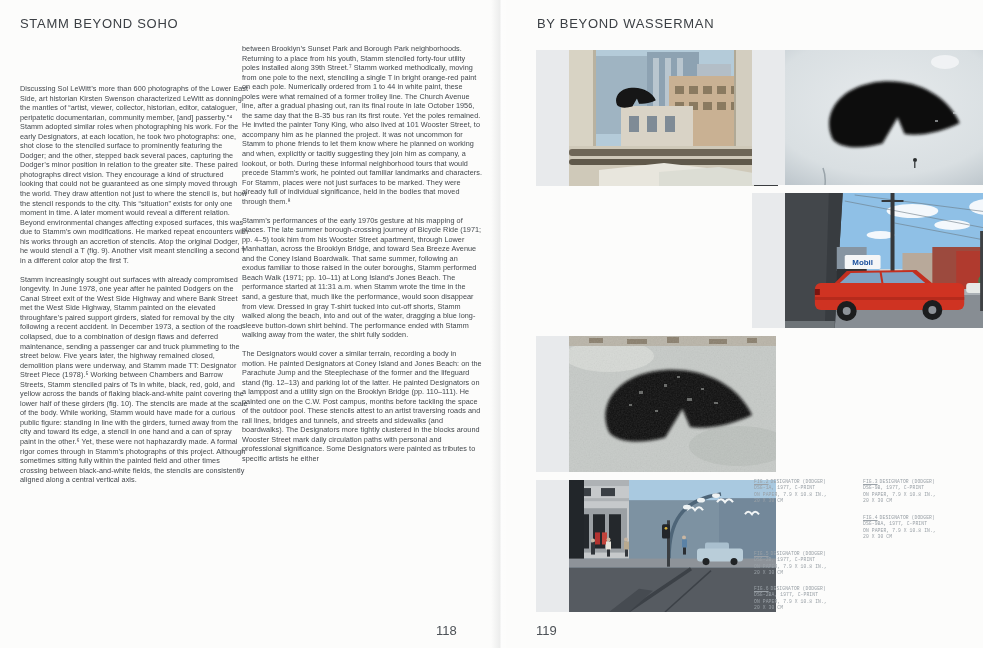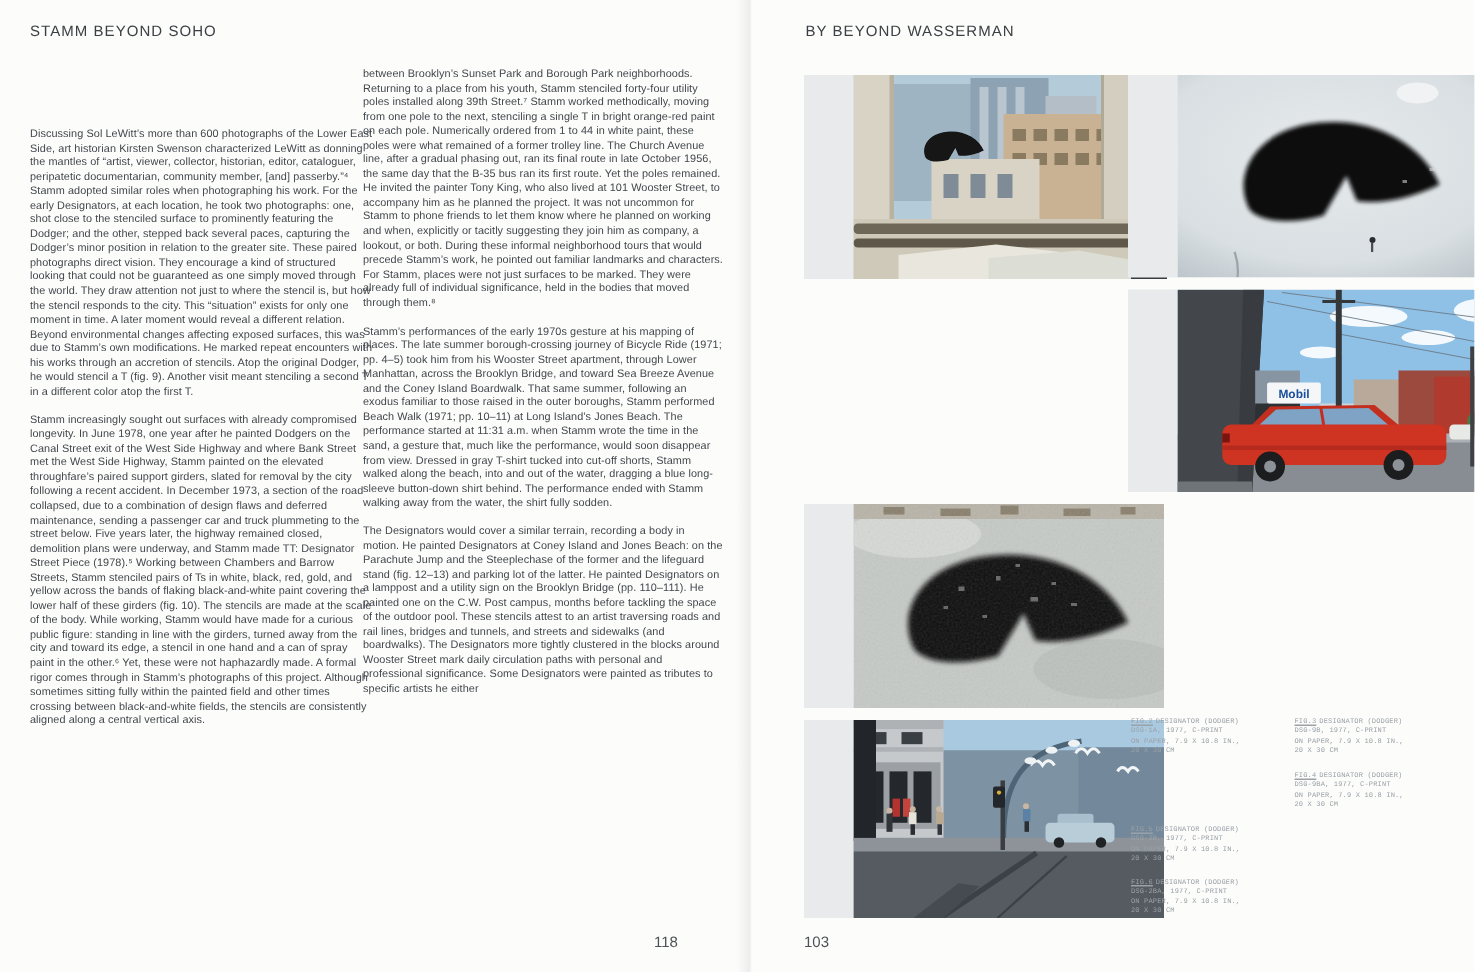--- a/index.html
+++ b/index.html
@@ -1,28 +1,28 @@
 <!DOCTYPE html>
 <html><head>
 <meta charset="utf-8">
 <style>
   html,body{margin:0;padding:0;background:#ffffff;}
   .spread{position:relative;width:983px;height:648px;background:#fcfcfb;overflow:hidden;
           font-family:"Liberation Sans",sans-serif;}
   .gutter{position:absolute;left:491px;top:0;width:18px;height:648px;
           background:linear-gradient(90deg,rgba(0,0,0,0) 0%,rgba(100,105,110,0.10) 48%,rgba(255,255,255,0.5) 58%,rgba(0,0,0,0) 100%);}
-  .runhead{position:absolute;top:16px;font-size:10px;letter-spacing:0.7px;color:#3c4045;}
+  .runhead{position:absolute;top:16px;font-size:13px;letter-spacing:0.7px;color:#3c4045;}
   .runhead.left{left:20px;}
   .runhead.right{left:537px;}
   .bodycol{position:absolute;top:44px;font-size:7.25px;line-height:9.55px;color:#42474c;
            letter-spacing:0.05px;text-align:left;}
   .bodycol.c1{left:20px;width:229px;margin-top:40px;}
   .bodycol.c2{left:242px;width:240px;}
   .bodycol p{margin:0 0 9.3px 0;}
-  .pagenum{position:absolute;top:623px;font-size:10px;color:#4d5156;}
+  .pagenum{position:absolute;top:623px;font-size:13px;color:#4d5156;}
   .pagenum.p118{left:436px;}
   .pagenum.p119{left:536px;}
   .photo{position:absolute;overflow:hidden;background:#e8eaec;padding-left:33px;}
   .photo svg{display:block;width:100%;height:100%;}
   .ph-window{left:536px;top:50px;width:209px;height:136px;}
   .ph-wallclose{left:752px;top:50px;width:226px;height:135px;}
   .ph-street{left:752px;top:193px;width:226px;height:135px;}
   .ph-walllarge{left:536px;top:336px;width:207px;height:136px;}
   .ph-intersection{left:536px;top:480px;width:207px;height:132px;}
   .cap{position:absolute;width:108px;font-family:"Liberation Mono",monospace;
@@ -48,21 +48,21 @@
     <p>Discussing Sol LeWitt’s more than 600 photographs of the Lower East Side, art historian Kirsten Swenson characterized LeWitt as donning the mantles of “artist, viewer, collector, historian, editor, cataloguer, peripatetic documentarian, community member, [and] passerby.”⁴ Stamm adopted similar roles when photographing his work. For the early Designators, at each location, he took two photographs: one, shot close to the stenciled surface to prominently featuring the Dodger; and the other, stepped back several paces, capturing the Dodger’s minor position in relation to the greater site. These paired photographs direct vision. They encourage a kind of structured looking that could not be guaranteed as one simply moved through the world. They draw attention not just to where the stencil is, but how the stencil responds to the city. This “situation” exists for only one moment in time. A later moment would reveal a different relation. Beyond environmental changes affecting exposed surfaces, this was due to Stamm’s own modifications. He marked repeat encounters with his works through an accretion of stencils. Atop the original Dodger, he would stencil a T (fig. 9). Another visit meant stenciling a second T in a different color atop the first T.</p>
     <p>Stamm increasingly sought out surfaces with already compromised longevity. In June 1978, one year after he painted Dodgers on the Canal Street exit of the West Side Highway and where Bank Street met the West Side Highway, Stamm painted on the elevated throughfare’s paired support girders, slated for removal by the city following a recent accident. In December 1973, a section of the road collapsed, due to a combination of design flaws and deferred maintenance, sending a passenger car and truck plummeting to the street below. Five years later, the highway remained closed, demolition plans were underway, and Stamm made TT: Designator Street Piece (1978).⁵ Working between Chambers and Barrow Streets, Stamm stenciled pairs of Ts in white, black, red, gold, and yellow across the bands of flaking black-and-white paint covering the lower half of these girders (fig. 10). The stencils are made at the scale of the body. While working, Stamm would have made for a curious public figure: standing in line with the girders, turned away from the city and toward its edge, a stencil in one hand and a can of spray paint in the other.⁶ Yet, these were not haphazardly made. A formal rigor comes through in Stamm’s photographs of this project. Although sometimes sitting fully within the painted field and other times crossing between black-and-white fields, the stencils are consistently aligned along a central vertical axis.</p>
   </div>
   <div class="bodycol c2">
     <p>between Brooklyn’s Sunset Park and Borough Park neighborhoods. Returning to a place from his youth, Stamm stenciled forty-four utility poles installed along 39th Street.⁷ Stamm worked methodically, moving from one pole to the next, stenciling a single T in bright orange-red paint on each pole. Numerically ordered from 1 to 44 in white paint, these poles were what remained of a former trolley line. The Church Avenue line, after a gradual phasing out, ran its final route in late October 1956, the same day that the B-35 bus ran its first route. Yet the poles remained. He invited the painter Tony King, who also lived at 101 Wooster Street, to accompany him as he planned the project. It was not uncommon for Stamm to phone friends to let them know where he planned on working and when, explicitly or tacitly suggesting they join him as company, a lookout, or both. During these informal neighborhood tours that would precede Stamm’s work, he pointed out familiar landmarks and characters. For Stamm, places were not just surfaces to be marked. They were already full of individual significance, held in the bodies that moved through them.⁸</p>
     <p>Stamm’s performances of the early 1970s gesture at his mapping of places. The late summer borough-crossing journey of Bicycle Ride (1971; pp. 4–5) took him from his Wooster Street apartment, through Lower Manhattan, across the Brooklyn Bridge, and toward Sea Breeze Avenue and the Coney Island Boardwalk. That same summer, following an exodus familiar to those raised in the outer boroughs, Stamm performed Beach Walk (1971; pp. 10–11) at Long Island’s Jones Beach. The performance started at 11:31 a.m. when Stamm wrote the time in the sand, a gesture that, much like the performance, would soon disappear from view. Dressed in gray T-shirt tucked into cut-off shorts, Stamm walked along the beach, into and out of the water, dragging a blue long-sleeve button-down shirt behind. The performance ended with Stamm walking away from the water, the shirt fully sodden.</p>
     <p>The Designators would cover a similar terrain, recording a body in motion. He painted Designators at Coney Island and Jones Beach: on the Parachute Jump and the Steeplechase of the former and the lifeguard stand (fig. 12–13) and parking lot of the latter. He painted Designators on a lamppost and a utility sign on the Brooklyn Bridge (pp. 110–111). He painted one on the C.W. Post campus, months before tackling the space of the outdoor pool. These stencils attest to an artist traversing roads and rail lines, bridges and tunnels, and streets and sidewalks (and boardwalks). The Designators more tightly clustered in the blocks around Wooster Street mark daily circulation paths with personal and professional significance. Some Designators were painted as tributes to specific artists he either</p>
   </div>
 
   <div class="pagenum p118">118</div>
-  <div class="pagenum p119">103</div>
+  <div class="pagenum p119">119</div>
 
   <div class="photo ph-window">
     <svg viewBox="0 0 209 136" preserveAspectRatio="none">
       <defs>
           <filter id="sA">
             <feGaussianBlur stdDeviation="0.5"></feGaussianBlur>
           </filter>
         </defs>
       <rect x="0" y="0" width="209" height="136" fill="#b4cbd9"></rect>
       <rect x="18" y="6" width="62" height="78" fill="#9fb4c2"></rect>

